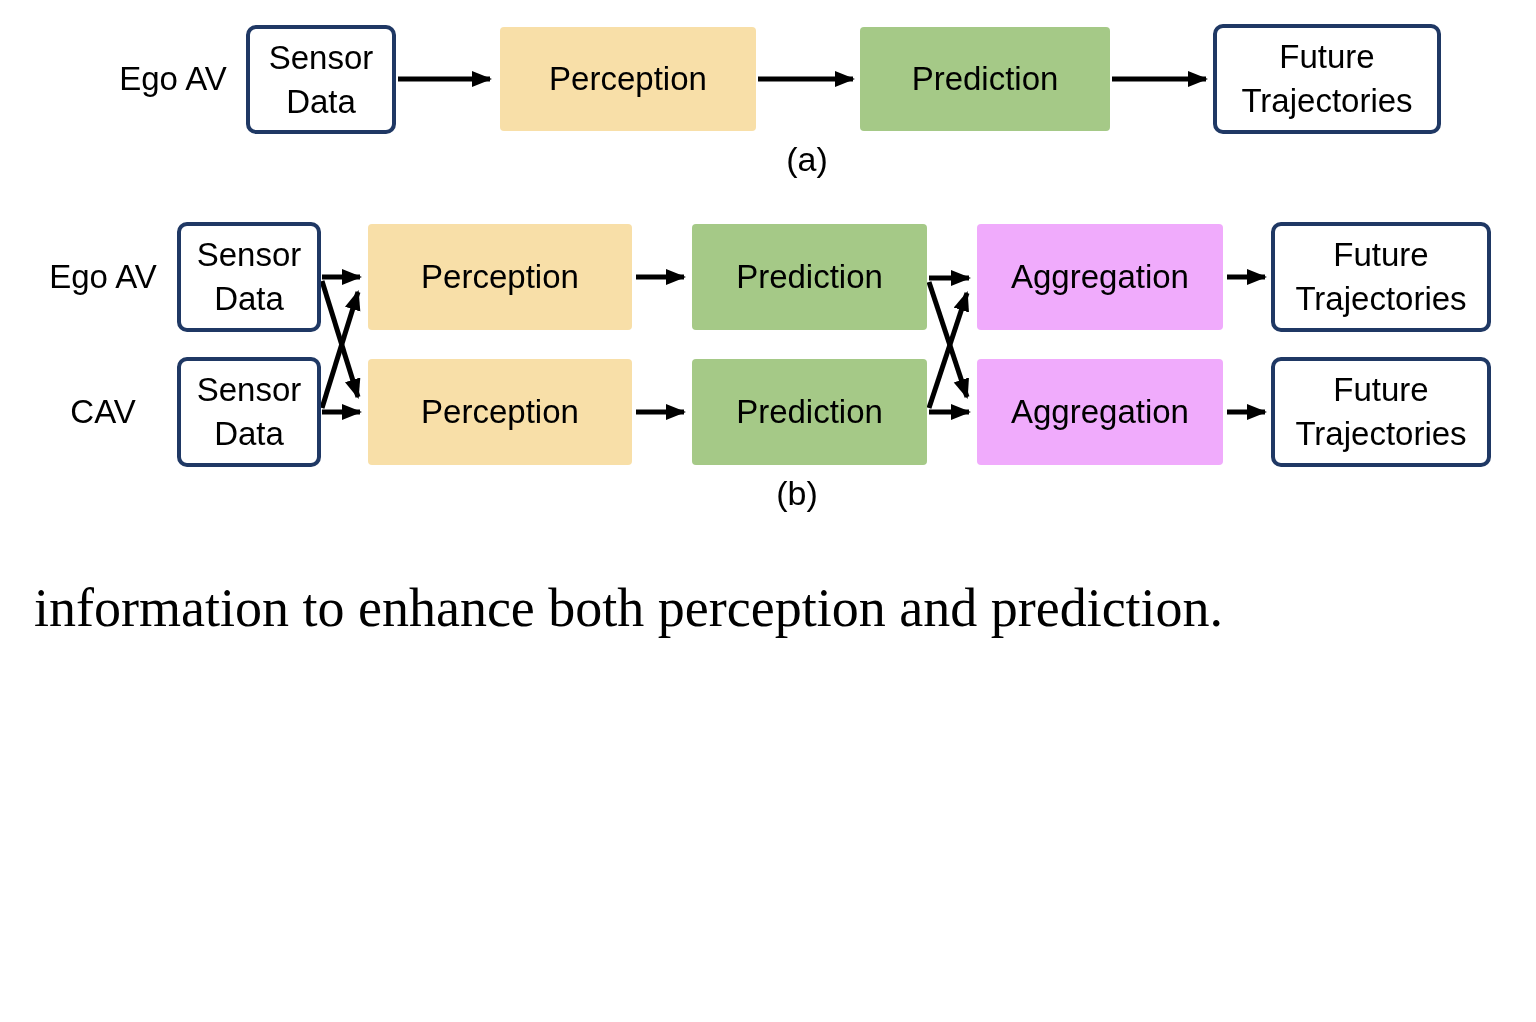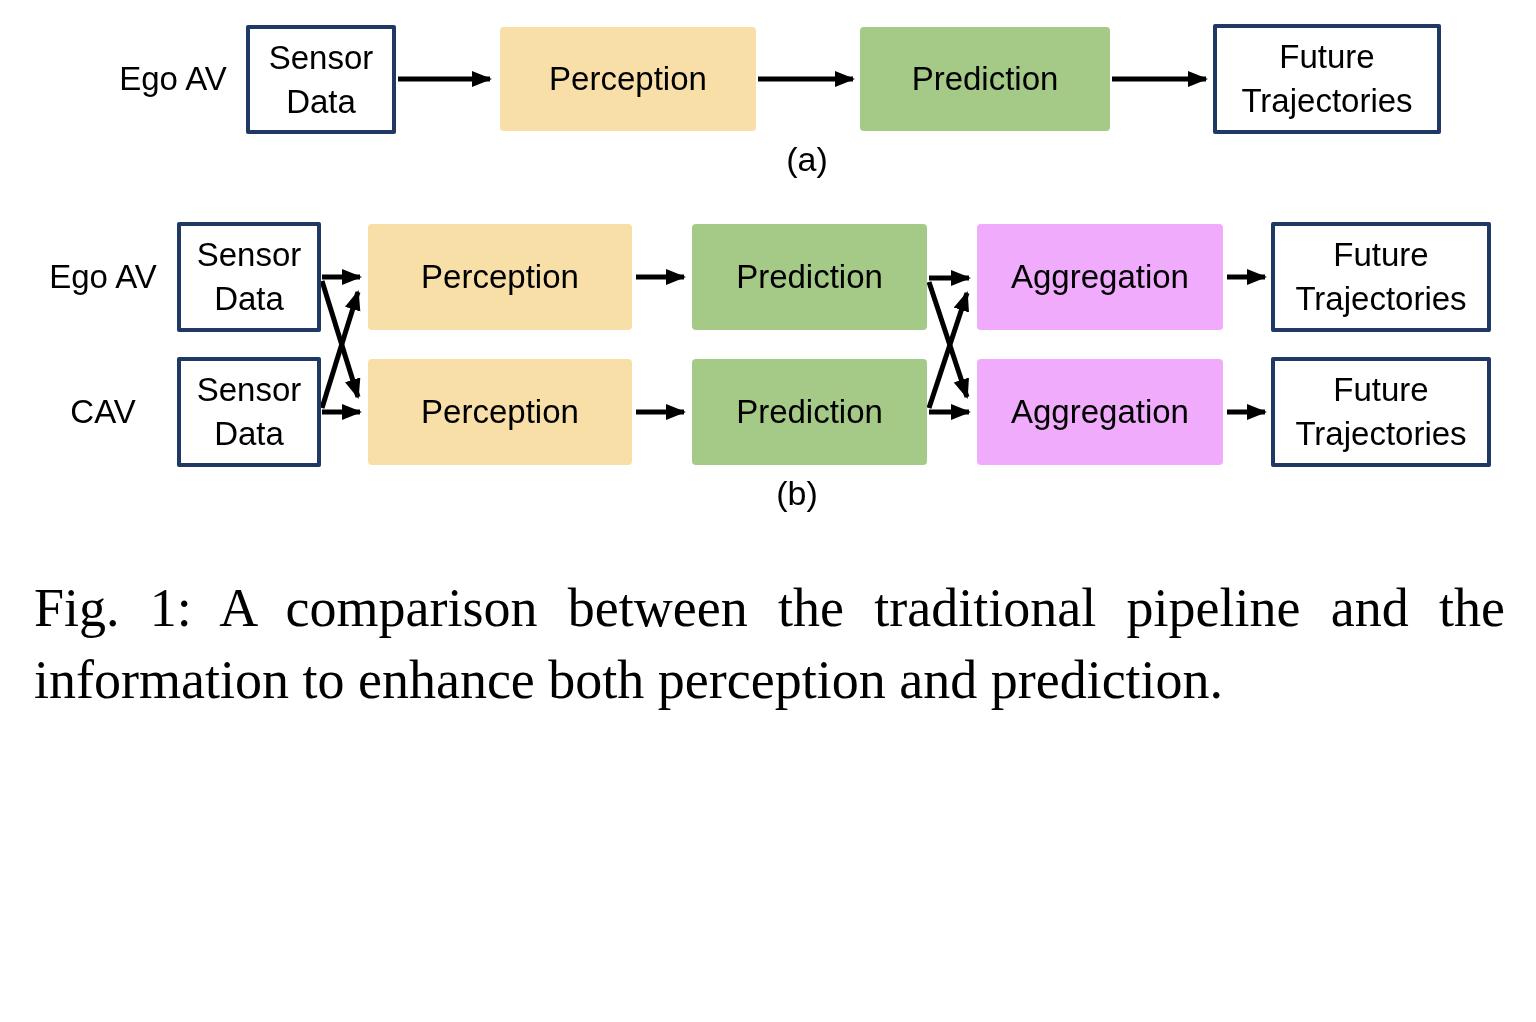--- a/index.html
+++ b/index.html
@@ -8,21 +8,21 @@
     font-family: "Liberation Sans", sans-serif; color: #000;
   }
   .fig { position: relative; width: 1388px; height: 540px; background: #fff; }
   .arrows { position: absolute; left: 0; top: 0; width: 1536px; height: 540px; }
 
   .box {
     position: absolute; box-sizing: border-box;
     display: flex; align-items: center; justify-content: center;
     text-align: center; font-size: 33px; line-height: 44px; padding: 0 4px;
   }
-  .box.io { background: #ffffff; border: 4px solid #1F3864; border-radius: 2px; }
+  .box.io { background: #ffffff; border: 4px solid #1F3864; border-radius: 10px; }
   .box.soft { border-radius: 4px; }
   .box.perception  { background: #F8DFA8; }
   .box.prediction  { background: #A5C987; }
   .box.aggregation { background: #f0abfc; }
 
   .row-label {
     position: absolute; font-size: 33px; line-height: 40px;
     display: flex; align-items: center; justify-content: center; text-align: center;
   }
   .panel-label { position: absolute; font-size: 34px; text-align: center; width: 100px; }
@@ -100,15 +100,14 @@
   <div class="box soft prediction" style="left:692px; top:359px; width:235px; height:106px">Prediction</div>
 
   <div class="box soft aggregation" style="left:977px; top:359px; width:246px; height:106px">Aggregation</div>
 
   <div class="box io" style="left:1271px; top:357px; width:220px; height:110px">Future Trajectories</div>
 
   <div class="panel-label" style="left:747px; top:474px">(b)</div>
 </div>
 
 <div class="caption">
-  <div class="cap-line">Fig. 1: A comparison between the traditional pipeline and the</div>
   <div class="cap-line last">information to enhance both perception and prediction.</div>
 </div>
 
 </body></html>

